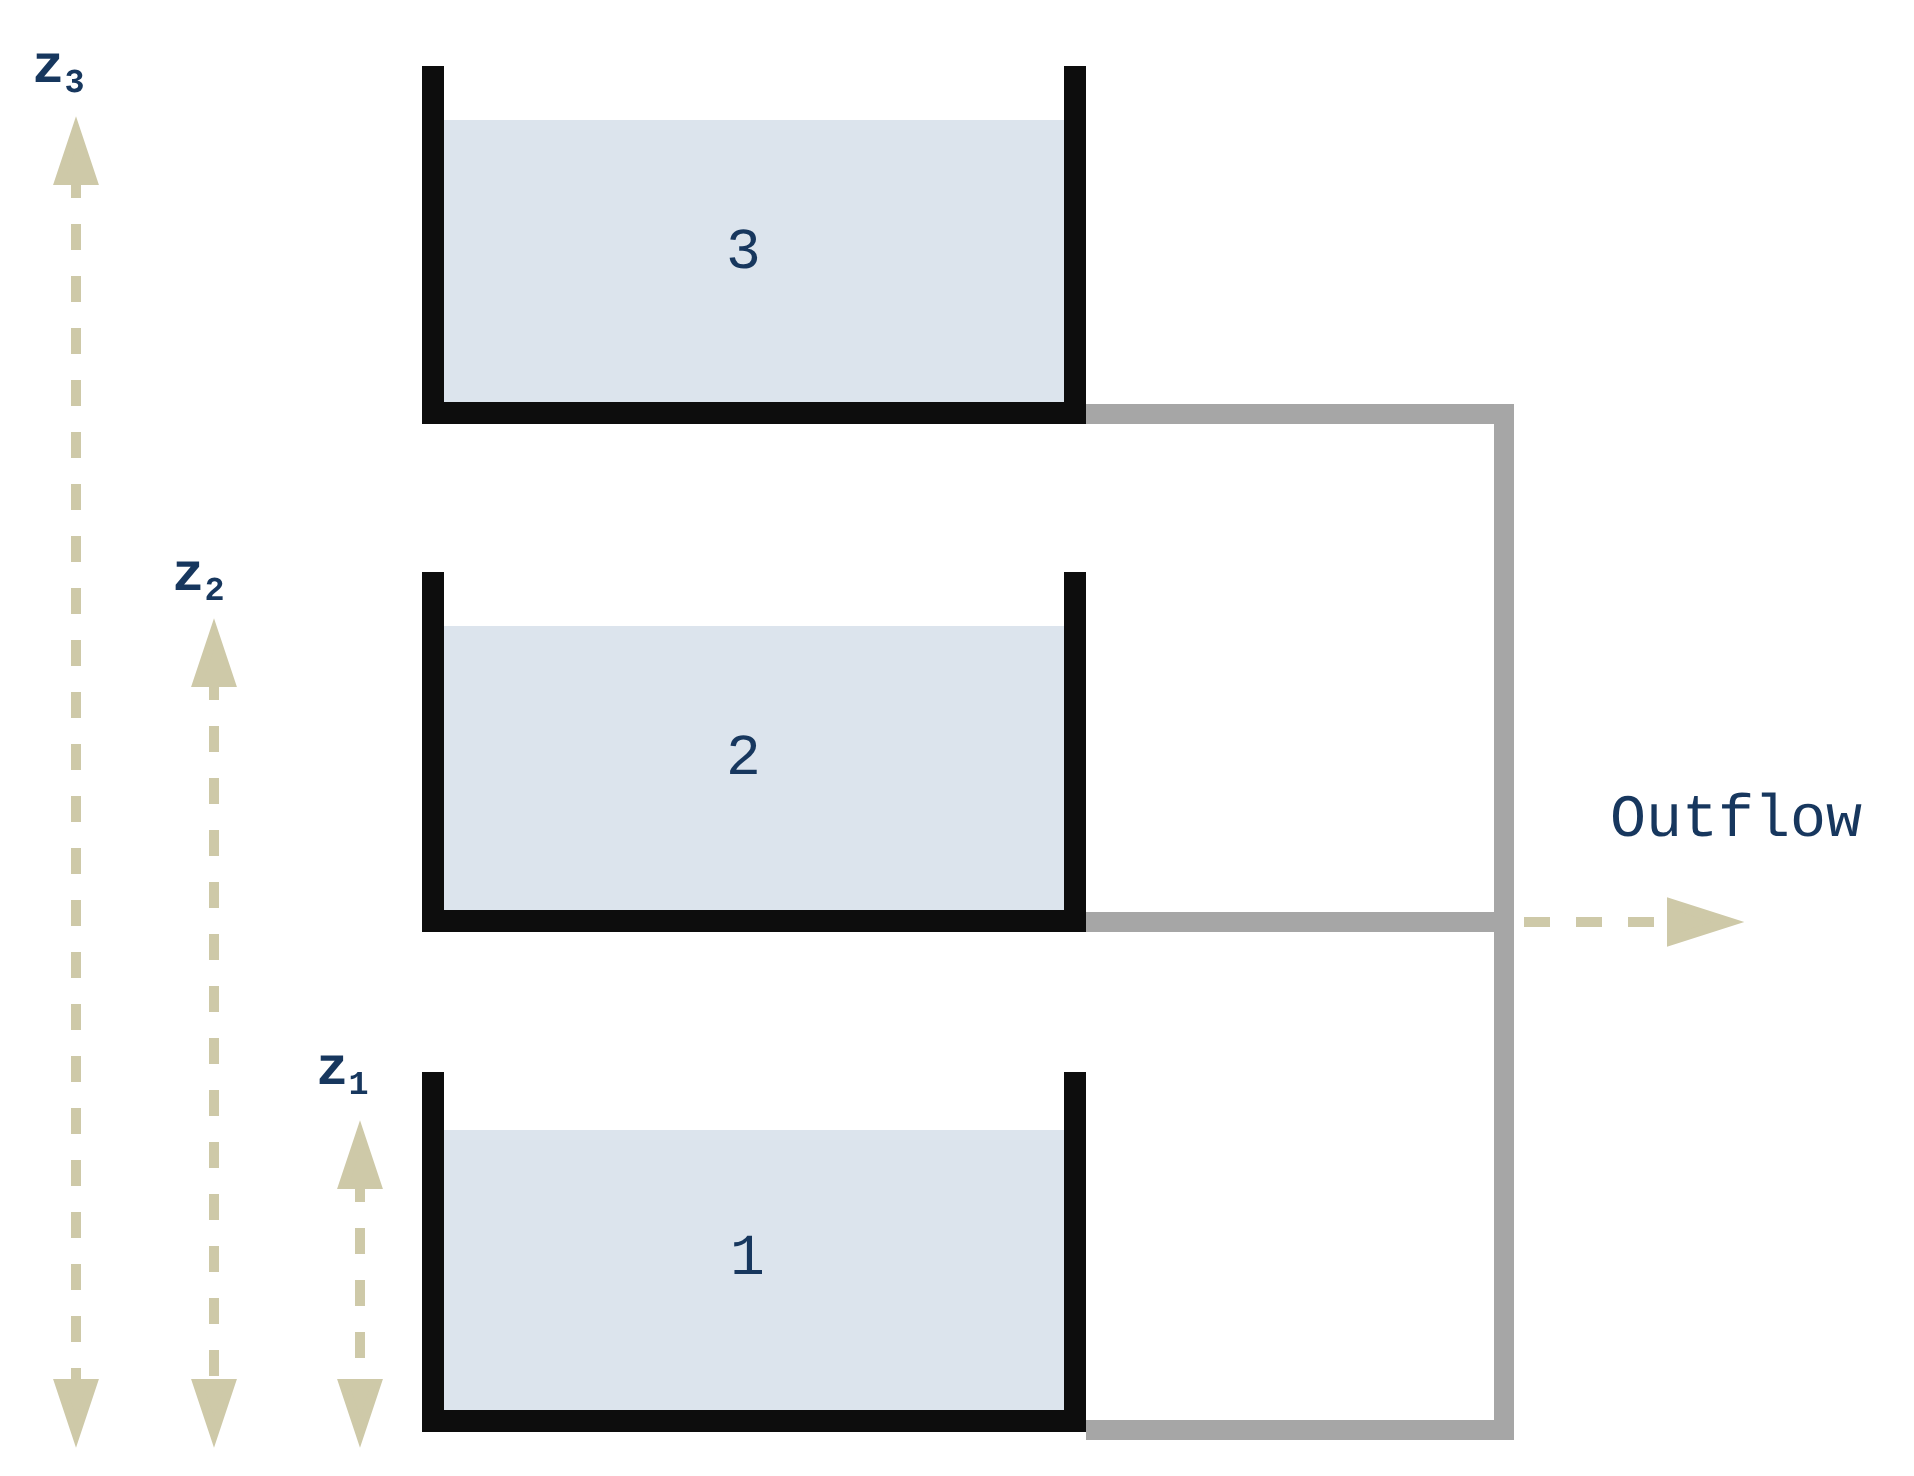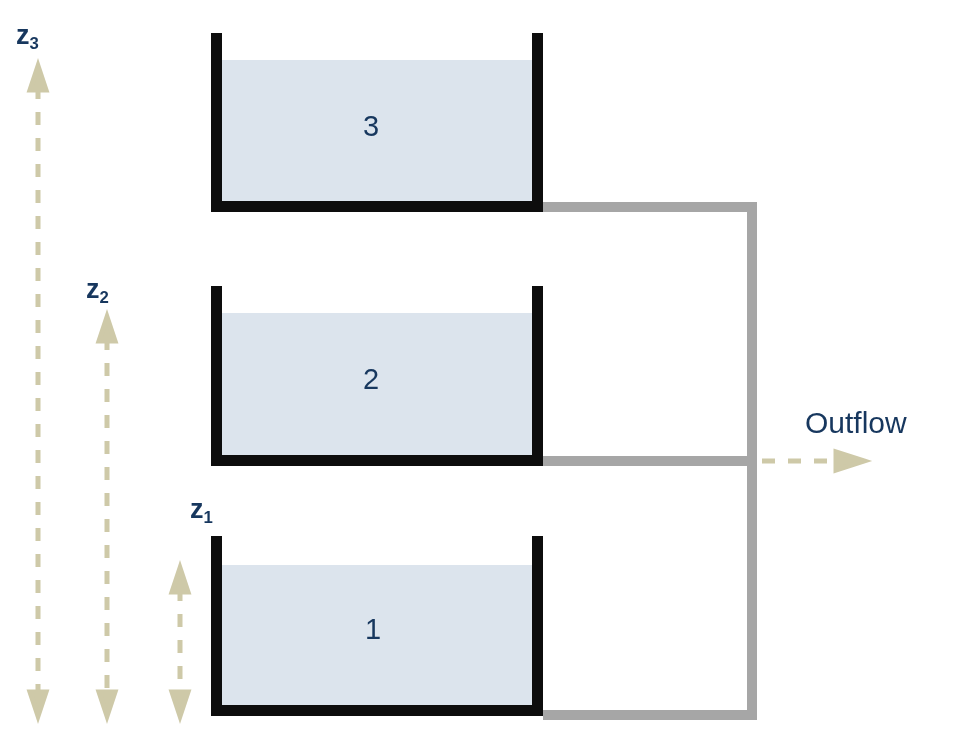--- a/index.html
+++ b/index.html
@@ -23,20 +23,21 @@
     top: 0;
     width: 957px;
     height: 738px;
   }
   .lbl {
     position: absolute;
     color: #1f3864;
     line-height: 1;
     white-space: nowrap;
     user-select: none;
+    font-family: Liberation Mono, monospace;
   }
   .z-label {
     font-size: 27px;
     font-weight: 700;
     color: #17375e;
   }
   .z-label sub {
     font-size: 0.62em;
     font-weight: 700;
     vertical-align: baseline;
@@ -117,23 +118,23 @@
     <g stroke="#cec9a8" fill="#cec9a8" stroke-width="5">
       <line x1="762" y1="461" x2="838" y2="461" stroke-dasharray="13 13" stroke-linecap="butt"></line>
       <polygon points="864,461 836,452 836,470"></polygon>
     </g>
   </svg>
 
   <div class="lbl z-label" style="left:16px; top:22px;"><span>z</span><sub>3</sub></div>
 
   <div class="lbl z-label" style="left:86px; top:276px;"><span>z</span><sub>2</sub></div>
 
-  <div class="lbl z-label" style="left:158px; top:496px;margin-left:32px;"><span>z</span><sub>1</sub></div>
+  <div class="lbl z-label" style="left:158px; top:523px;"><span>z</span><sub>1</sub></div>
 
   <div class="lbl tank-number" style="left:363px; top:112px;">3</div>
 
   <div class="lbl tank-number" style="left:363px; top:365px;">2</div>
 
   <div class="lbl tank-number" style="left:365px; top:615px;">1</div>
 
-  <div class="lbl outflow-label" style="left:805px; top:408px;text-align:center;">Outflow</div>
+  <div class="lbl outflow-label" style="left:805px; top:396px;text-align:center;">Outflow</div>
 
 </div>
 
 </body></html>

